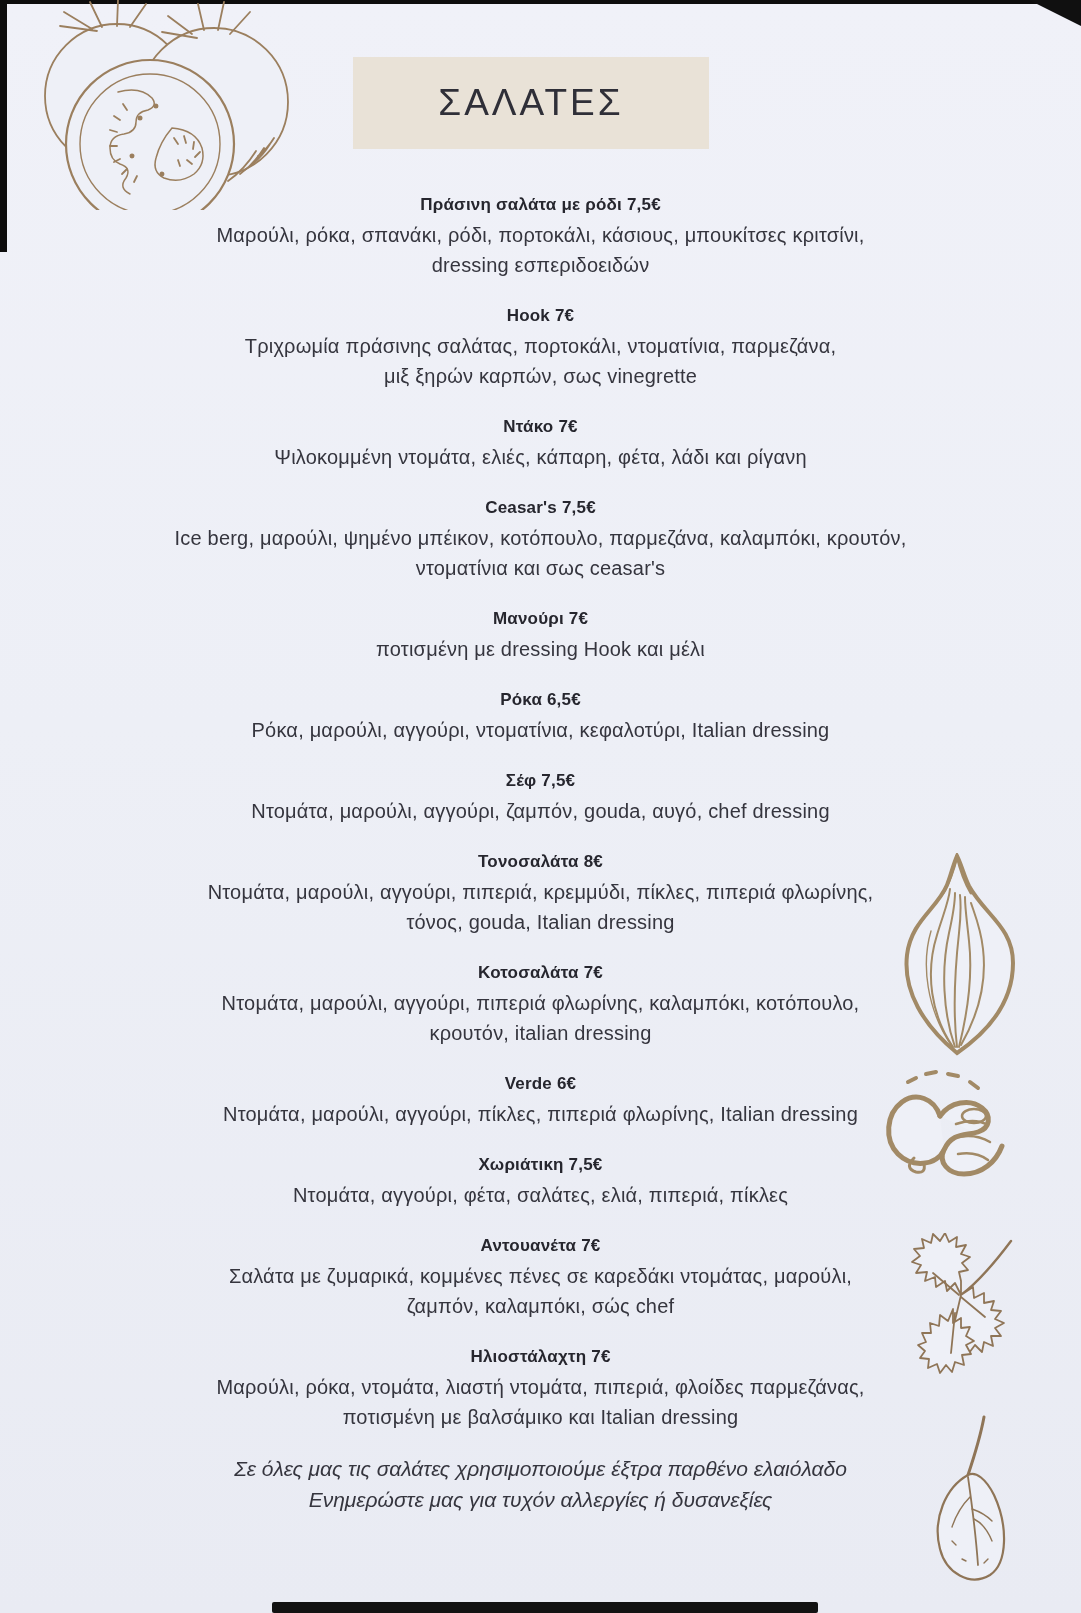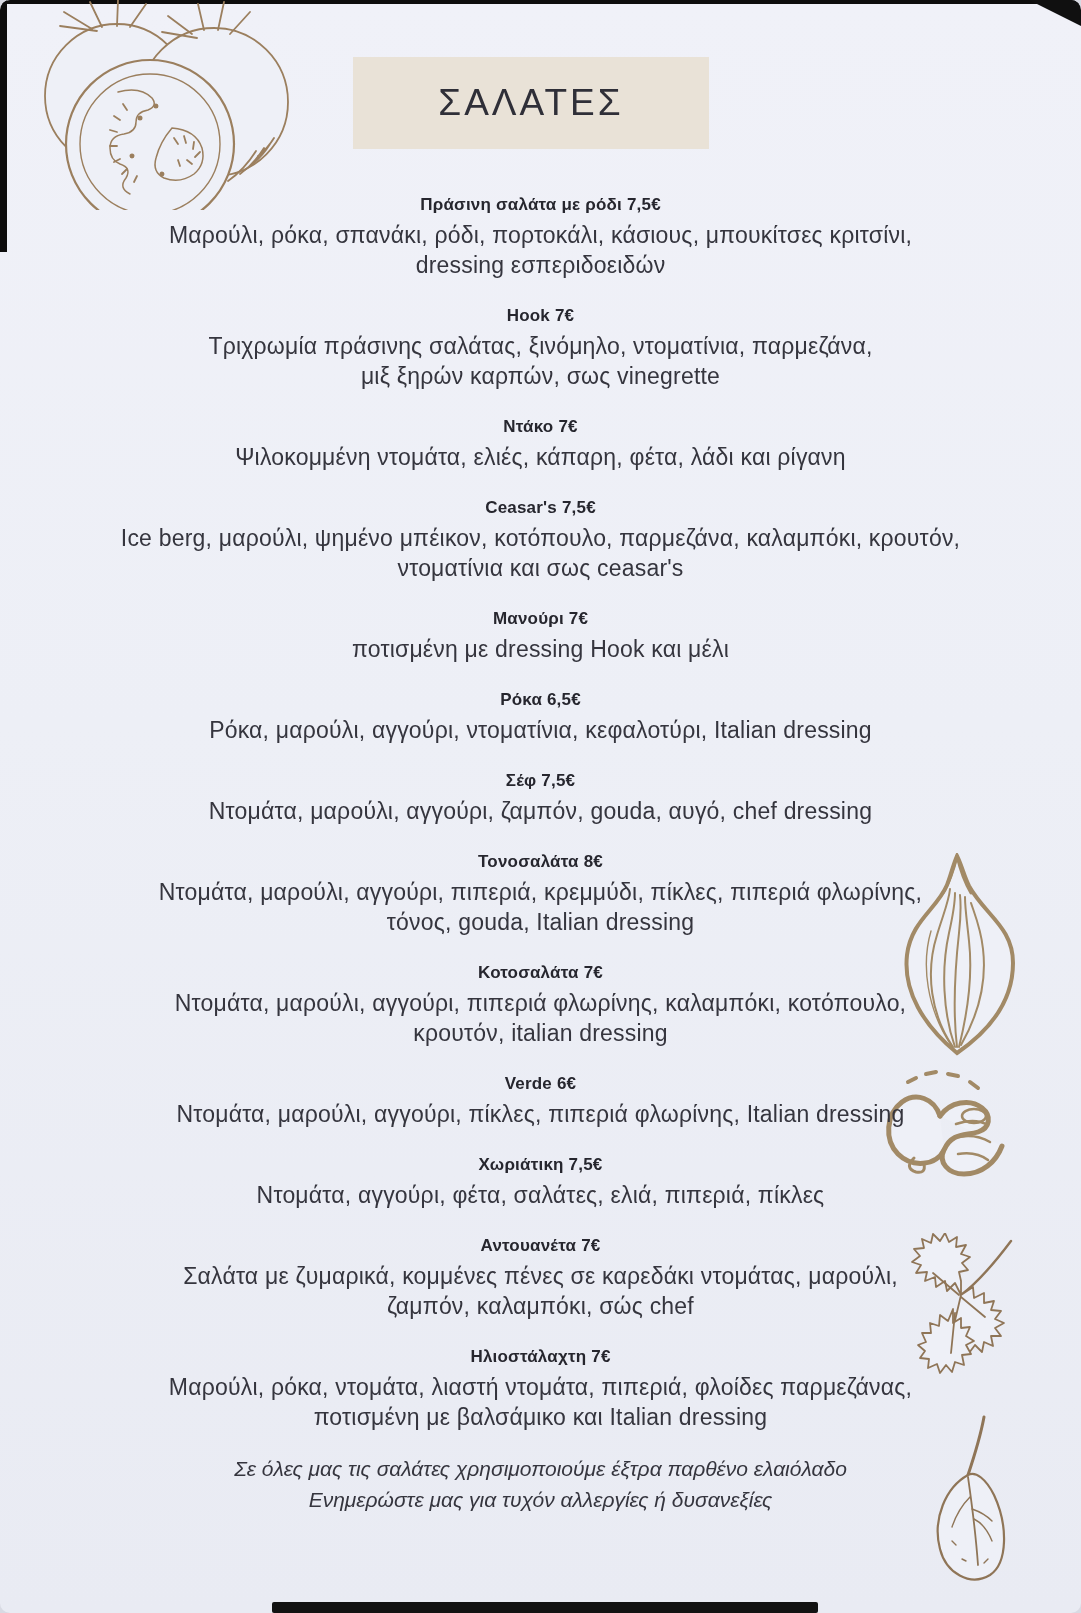--- a/index.html
+++ b/index.html
@@ -1,39 +1,38 @@
 <!DOCTYPE html>
 <html><head>
 <meta charset="utf-8">
 <style>
   html,body{margin:0;padding:0;background:#d8dae3;}
   .page{
     position:relative;width:1081px;height:1613px;overflow:hidden;
     background:linear-gradient(180deg,#f0f1f8 0%,#edeff6 45%,#e9ebf3 100%);
     font-family:"Liberation Sans","DejaVu Sans",sans-serif;
     color:#34343d;
-    border-radius:10px;
   }
   
   .edge-top{position:absolute;left:0;top:0;width:1081px;height:4px;background:#0d0d0d;}
   .edge-left{position:absolute;left:0;top:0;width:7px;height:252px;background:#0d0d0d;}
   .edge-corner{position:absolute;right:0;top:0;width:0;height:0;
     border-top:26px solid #101010;border-left:52px solid transparent;}
   .edge-bottom{position:absolute;left:272px;top:1602px;width:546px;height:11px;background:#121212;border-radius:2px;}
 
   .title-box{
     position:absolute;left:353px;top:57px;width:356px;height:92px;
     background:#e9e2d7;display:flex;align-items:center;justify-content:center;
   }
   .title-text{font-size:37px;letter-spacing:3px;color:#2f2f38;font-weight:400;}
 
   .content{position:absolute;left:70px;top:190px;width:941px;text-align:center;}
   .item{margin:0 0 21px 0;}
   .item-title{font-size:17px;font-weight:700;color:#26262e;line-height:30px;letter-spacing:.2px;}
-  .item-desc{font-size:23px;color:#35353e;line-height:30px;letter-spacing:.2px;}
+  .item-desc{font-size:20px;color:#35353e;line-height:30px;letter-spacing:.2px;}
   .footer{margin-top:10px;font-style:italic;font-size:21px;color:#35353e;line-height:31px;}
 
   .illus{position:absolute;}
   .illus svg{display:block;width:100%;height:100%;}
   .illus-tomatoes{left:22px;top:-4px;width:268px;height:214px;}
   .illus-onion{left:893px;top:853px;width:132px;height:206px;}
   .illus-mushroom{left:878px;top:1062px;width:146px;height:126px;}
   .illus-parsley{left:893px;top:1233px;width:142px;height:162px;}
   .illus-leaf{left:918px;top:1413px;width:106px;height:180px;}
 </style>
@@ -119,21 +118,21 @@
   <div class="content">
 
     <div class="item">
       <div class="item-title"><span>Πράσινη σαλάτα με ρόδι</span> <span>7,5€</span></div>
       <div class="item-desc">Μαρούλι, ρόκα, σπανάκι, ρόδι, πορτοκάλι, κάσιους, μπουκίτσες κριτσίνι,</div>
       <div class="item-desc">dressing εσπεριδοειδών</div>
     </div>
 
     <div class="item">
       <div class="item-title"><span>Hook</span> <span>7€</span></div>
-      <div class="item-desc">Τριχρωμία πράσινης σαλάτας, ξινόμηλο, ντοματίνια, παρμεζάνα,</div>
+      <div class="item-desc">Τριχρωμία πράσινης σαλάτας, πορτοκάλι, ντοματίνια, παρμεζάνα,</div>
       <div class="item-desc">μιξ ξηρών καρπών, σως vinegrette</div>
     </div>
 
     <div class="item">
       <div class="item-title"><span>Ντάκο</span> <span>7€</span></div>
       <div class="item-desc">Ψιλοκομμένη ντομάτα, ελιές, κάπαρη, φέτα, λάδι και ρίγανη</div>
     </div>
 
     <div class="item">
       <div class="item-title"><span>Ceasar's</span> <span>7,5€</span></div>

